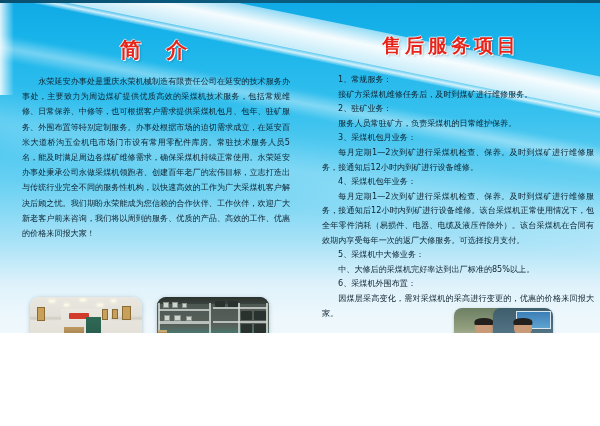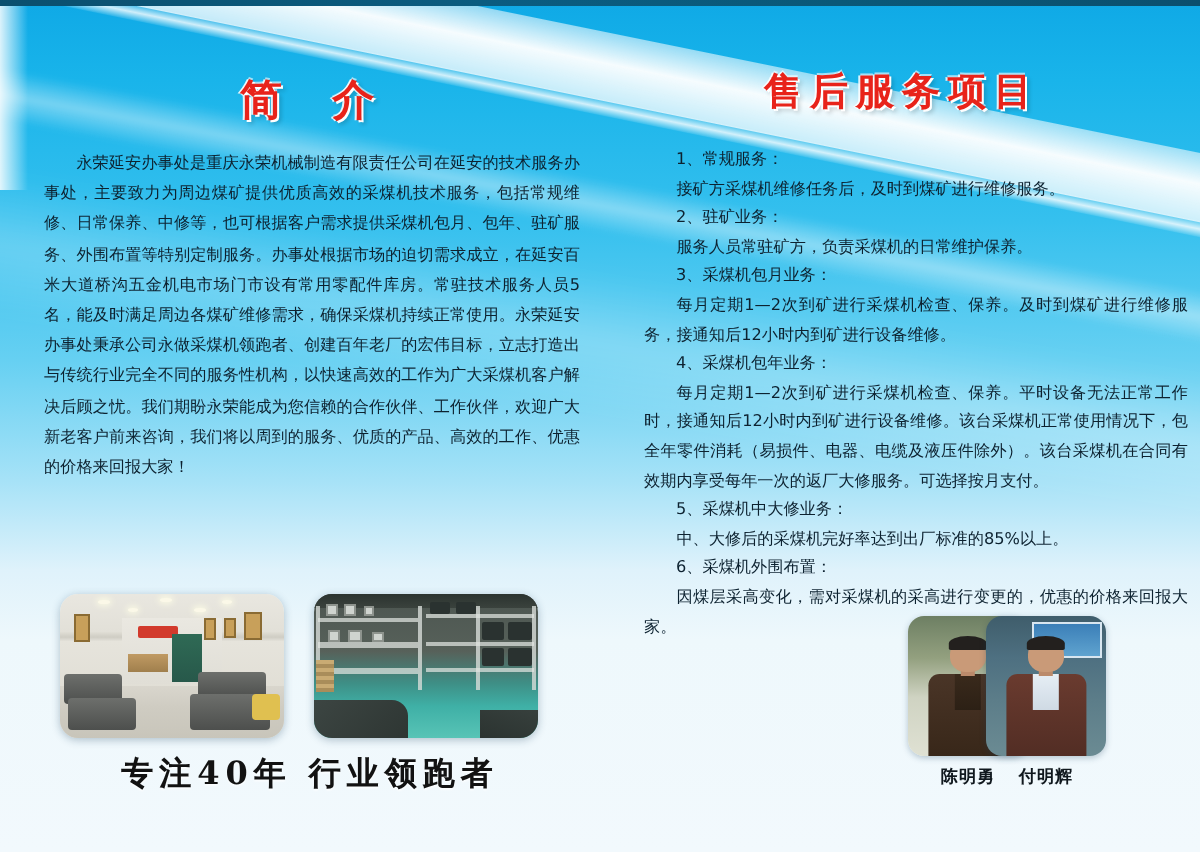--- a/index.html
+++ b/index.html
@@ -4,21 +4,21 @@
 <title>Brochure</title>
 <style>
   * { box-sizing: border-box; margin: 0; padding: 0; }
   html, body {
     width: 600px; height: 426px;
     font-family: "DejaVu Sans", "Liberation Sans", sans-serif;
     overflow: hidden;
   }
   #page {
     position: relative;
-    width: 600px; height: 426px;
+    width: 600px; height: 333px;
     overflow: hidden;
     background: linear-gradient(to bottom,
         #0fa9e6 0px, #19b4ea 40px, #35c0ee 110px,
         #66d0f2 180px, #a6e2f7 240px, #dff2fb 285px,
         #eef8fc 320px, #f2f9fd 426px);
     padding-left: 12px;
   }
 
   
   .top-rule {
@@ -358,21 +358,21 @@
       <div class="svc-body">服务人员常驻矿方，负责采煤机的日常维护保养。</div>
     </div>
 
     <div class="svc-item">
       <div class="svc-title">3、采煤机包月业务：</div>
       <div class="svc-body">每月定期1—2次到矿进行采煤机检查、保养。及时到煤矿进行维修服务，接通知后12小时内到矿进行设备维修。</div>
     </div>
 
     <div class="svc-item">
       <div class="svc-title">4、采煤机包年业务：</div>
-      <div class="svc-body">每月定期1—2次到矿进行采煤机检查、保养。平时设备无法正常工作时，接通知后12小时内到矿进行设备维修。该台采煤机正常使用情况下，包全年零件消耗（易损件、电器、电缆及液压件除外）。该台采煤机在合同有效期内享受每年一次的返厂大修服务。可选择按月支付。</div>
+      <div class="svc-body">每月定期1—2次到矿进行采煤机检查、保养。及时到煤矿进行维修服务，接通知后12小时内到矿进行设备维修。该台采煤机正常使用情况下，包全年零件消耗（易损件、电器、电缆及液压件除外）。该台采煤机在合同有效期内享受每年一次的返厂大修服务。可选择按月支付。</div>
     </div>
 
     <div class="svc-item">
       <div class="svc-title">5、采煤机中大修业务：</div>
       <div class="svc-body">中、大修后的采煤机完好率达到出厂标准的85%以上。</div>
     </div>
 
     <div class="svc-item">
       <div class="svc-title">6、采煤机外围布置：</div>
       <div class="svc-body">因煤层采高变化，需对采煤机的采高进行变更的，优惠的价格来回报大家。</div>

